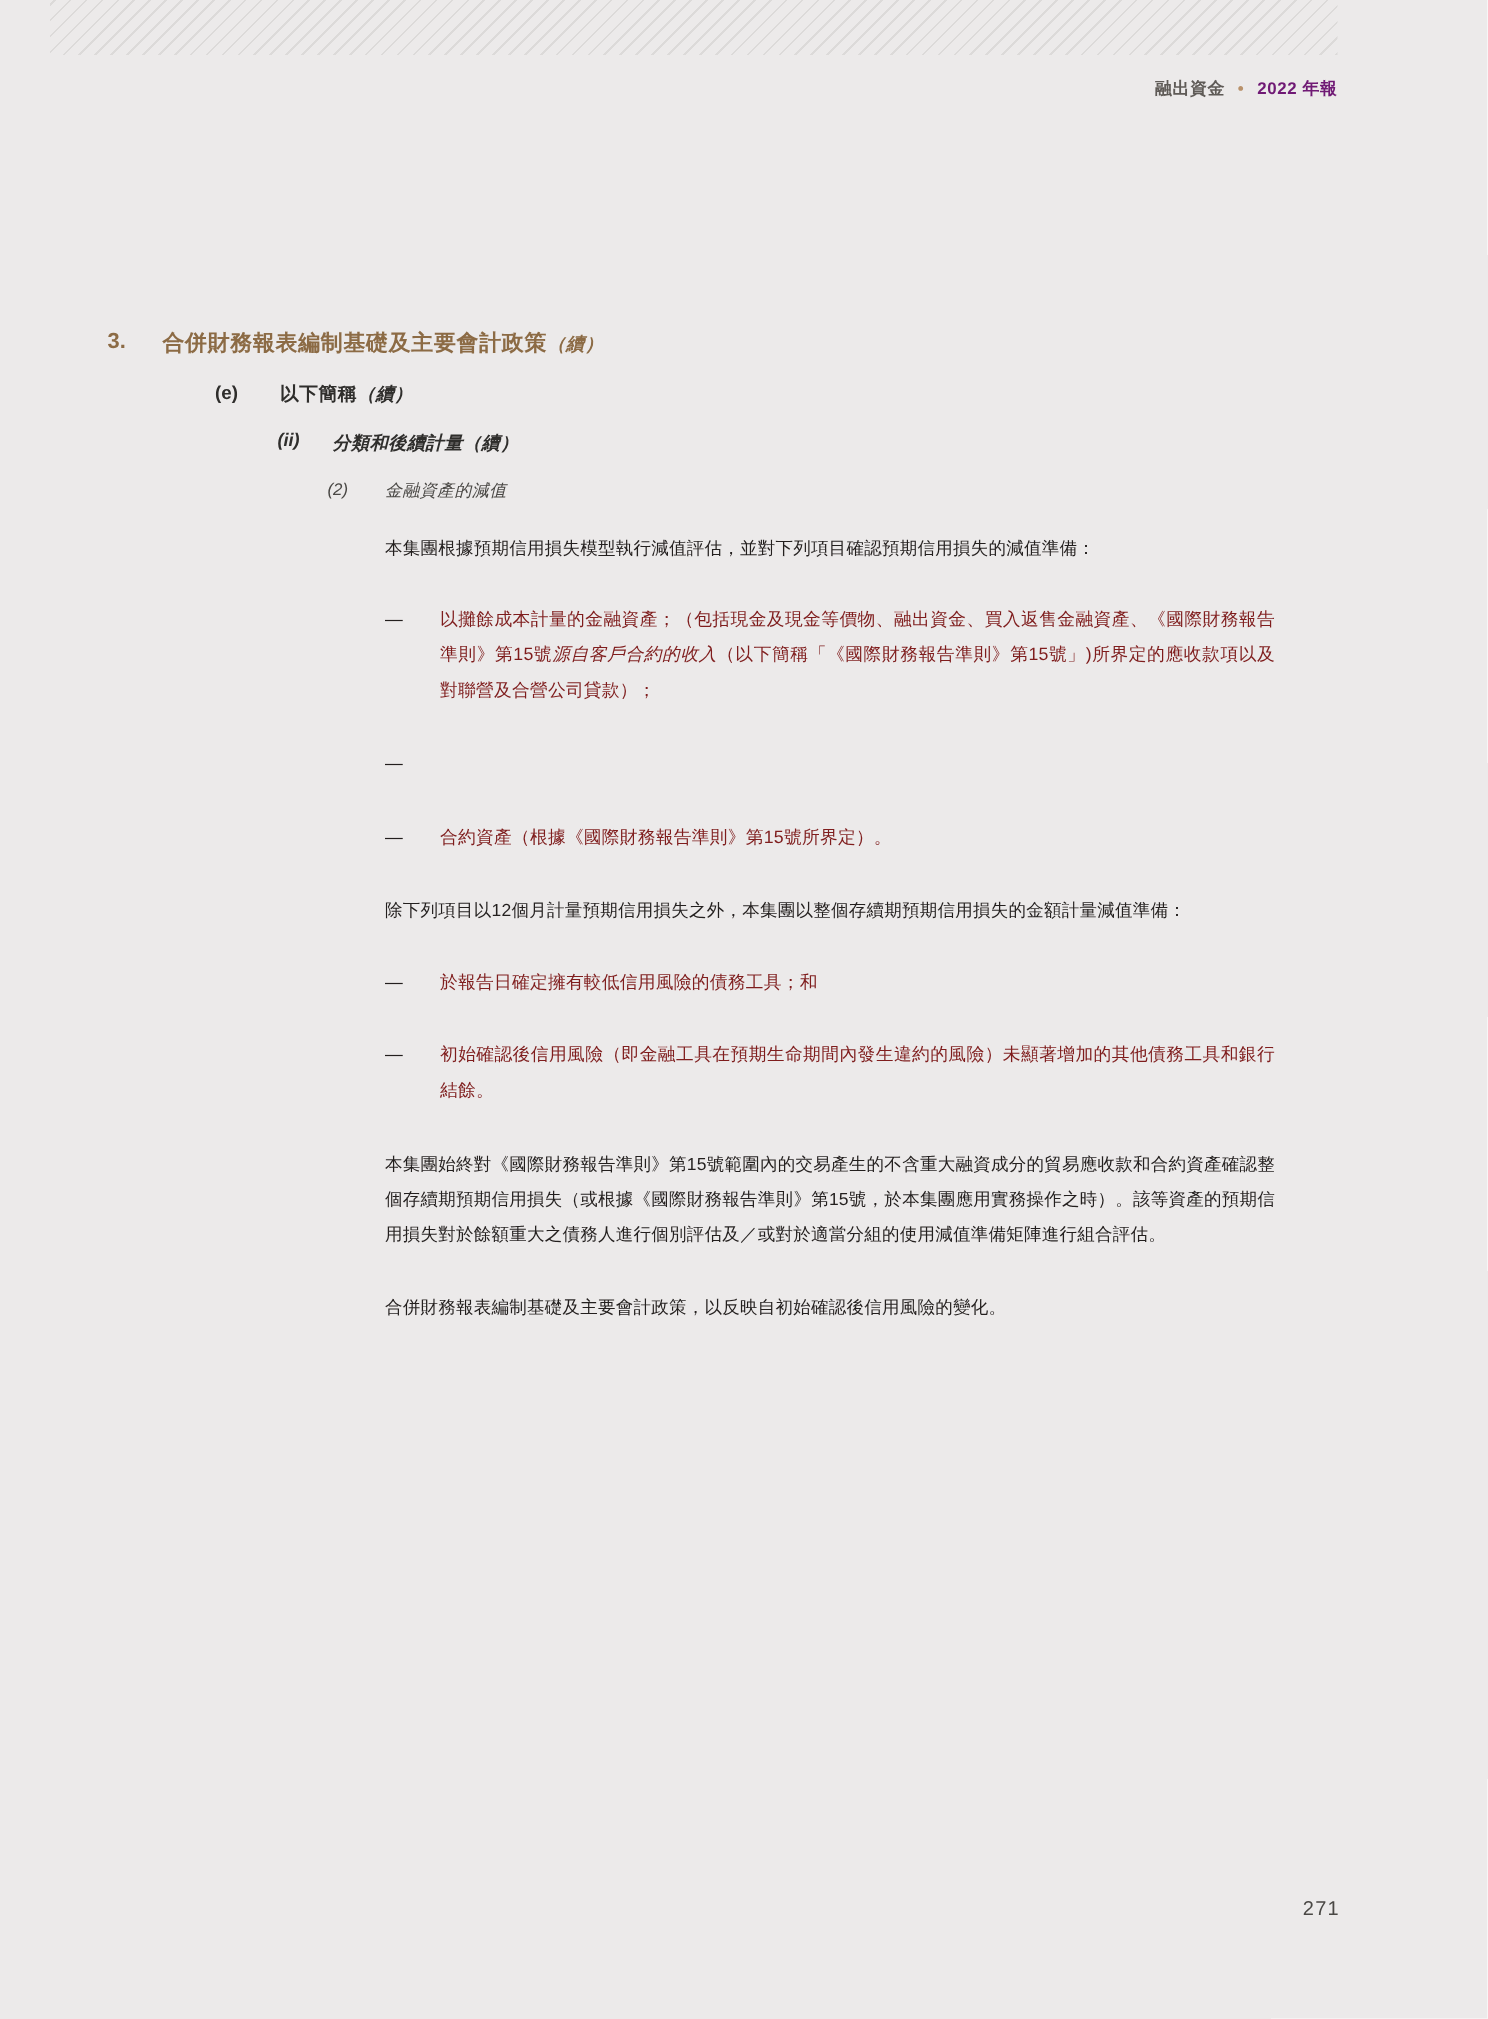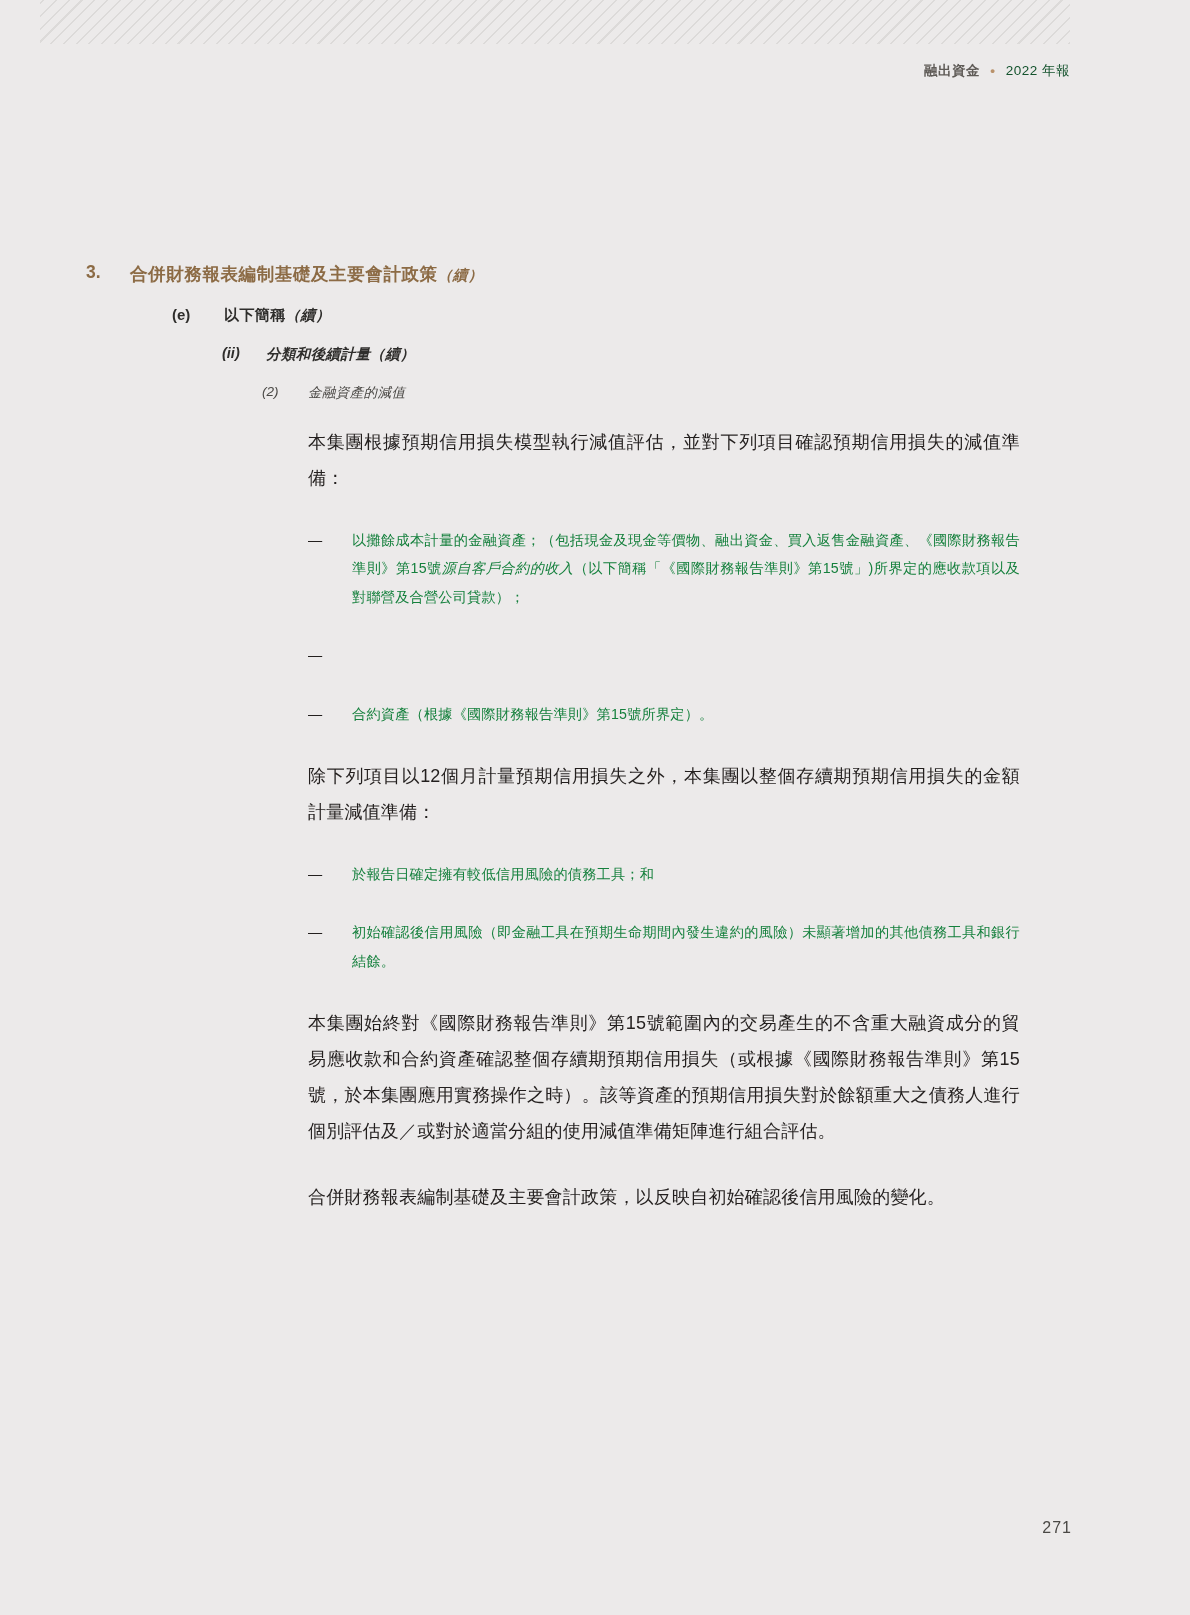--- a/index.html
+++ b/index.html
@@ -40,22 +40,22 @@
     color: #5f5b57;
     font-weight: bold;
     white-space: nowrap;
   }
   .header-right .dot {
     color: #b9926b;
     font-weight: bold;
     margin: 0 6px;
   }
   .header-right .yr {
-    font-weight: normal;
-    color: #14532d;
+    font-weight: bold;
+    color: #701a75;
   }
 
   .content {
     position: absolute;
     left: 0;
     top: 262px;
     width: 1190px;
   }
 
   
@@ -146,40 +146,40 @@
     letter-spacing: 0.4px;
   }
 
   
   .body-block {
     margin-left: 308px;
     width: 712px;
   }
   p.para {
     margin: 0 0 30px 0;
-    font-size: 18px;
+    font-size: 14px;
     line-height: 2.0;
     color: #231f1e;
     text-align: justify;
     letter-spacing: 0.2px;
   }
   .bullet {
     display: flex;
     margin: 0 0 30px 0;
   }
   .bullet .dash {
     flex: 0 0 44px;
     font-size: 14.2px;
     line-height: 2.0;
     color: #231f1e;
   }
   .bullet .btext {
     font-size: 14.2px;
     line-height: 2.0;
-    color: #15803d;
+    color: #7f1d1d;
     text-align: justify;
     letter-spacing: 0.2px;
   }
   .it { font-style: italic; }
 
   .page-num {
     position: absolute;
     right: 118px;
     bottom: 78px;
     font-size: 16px;

